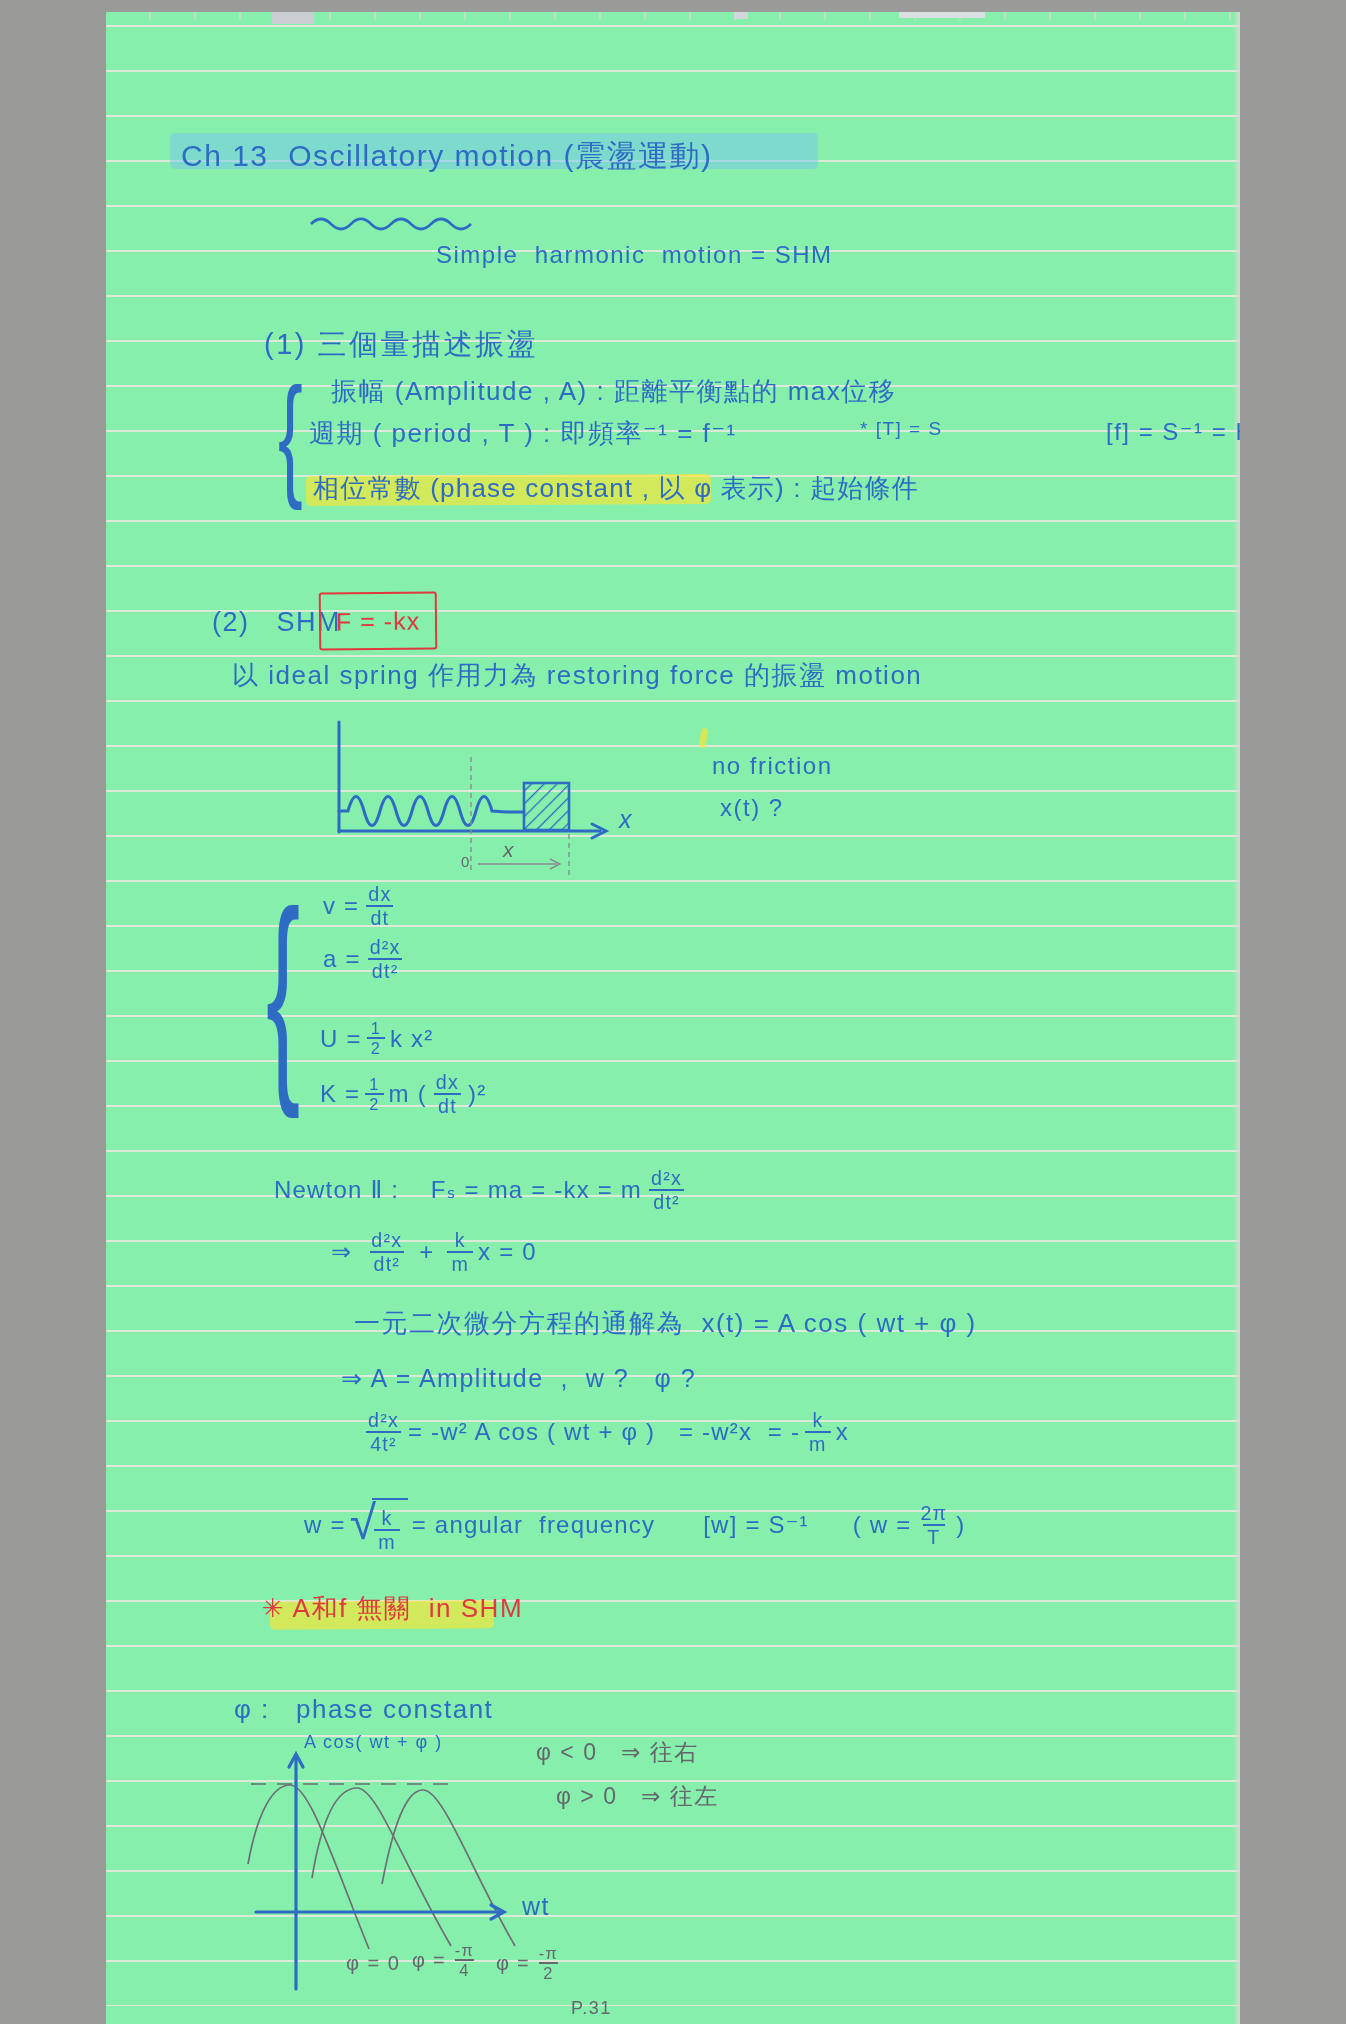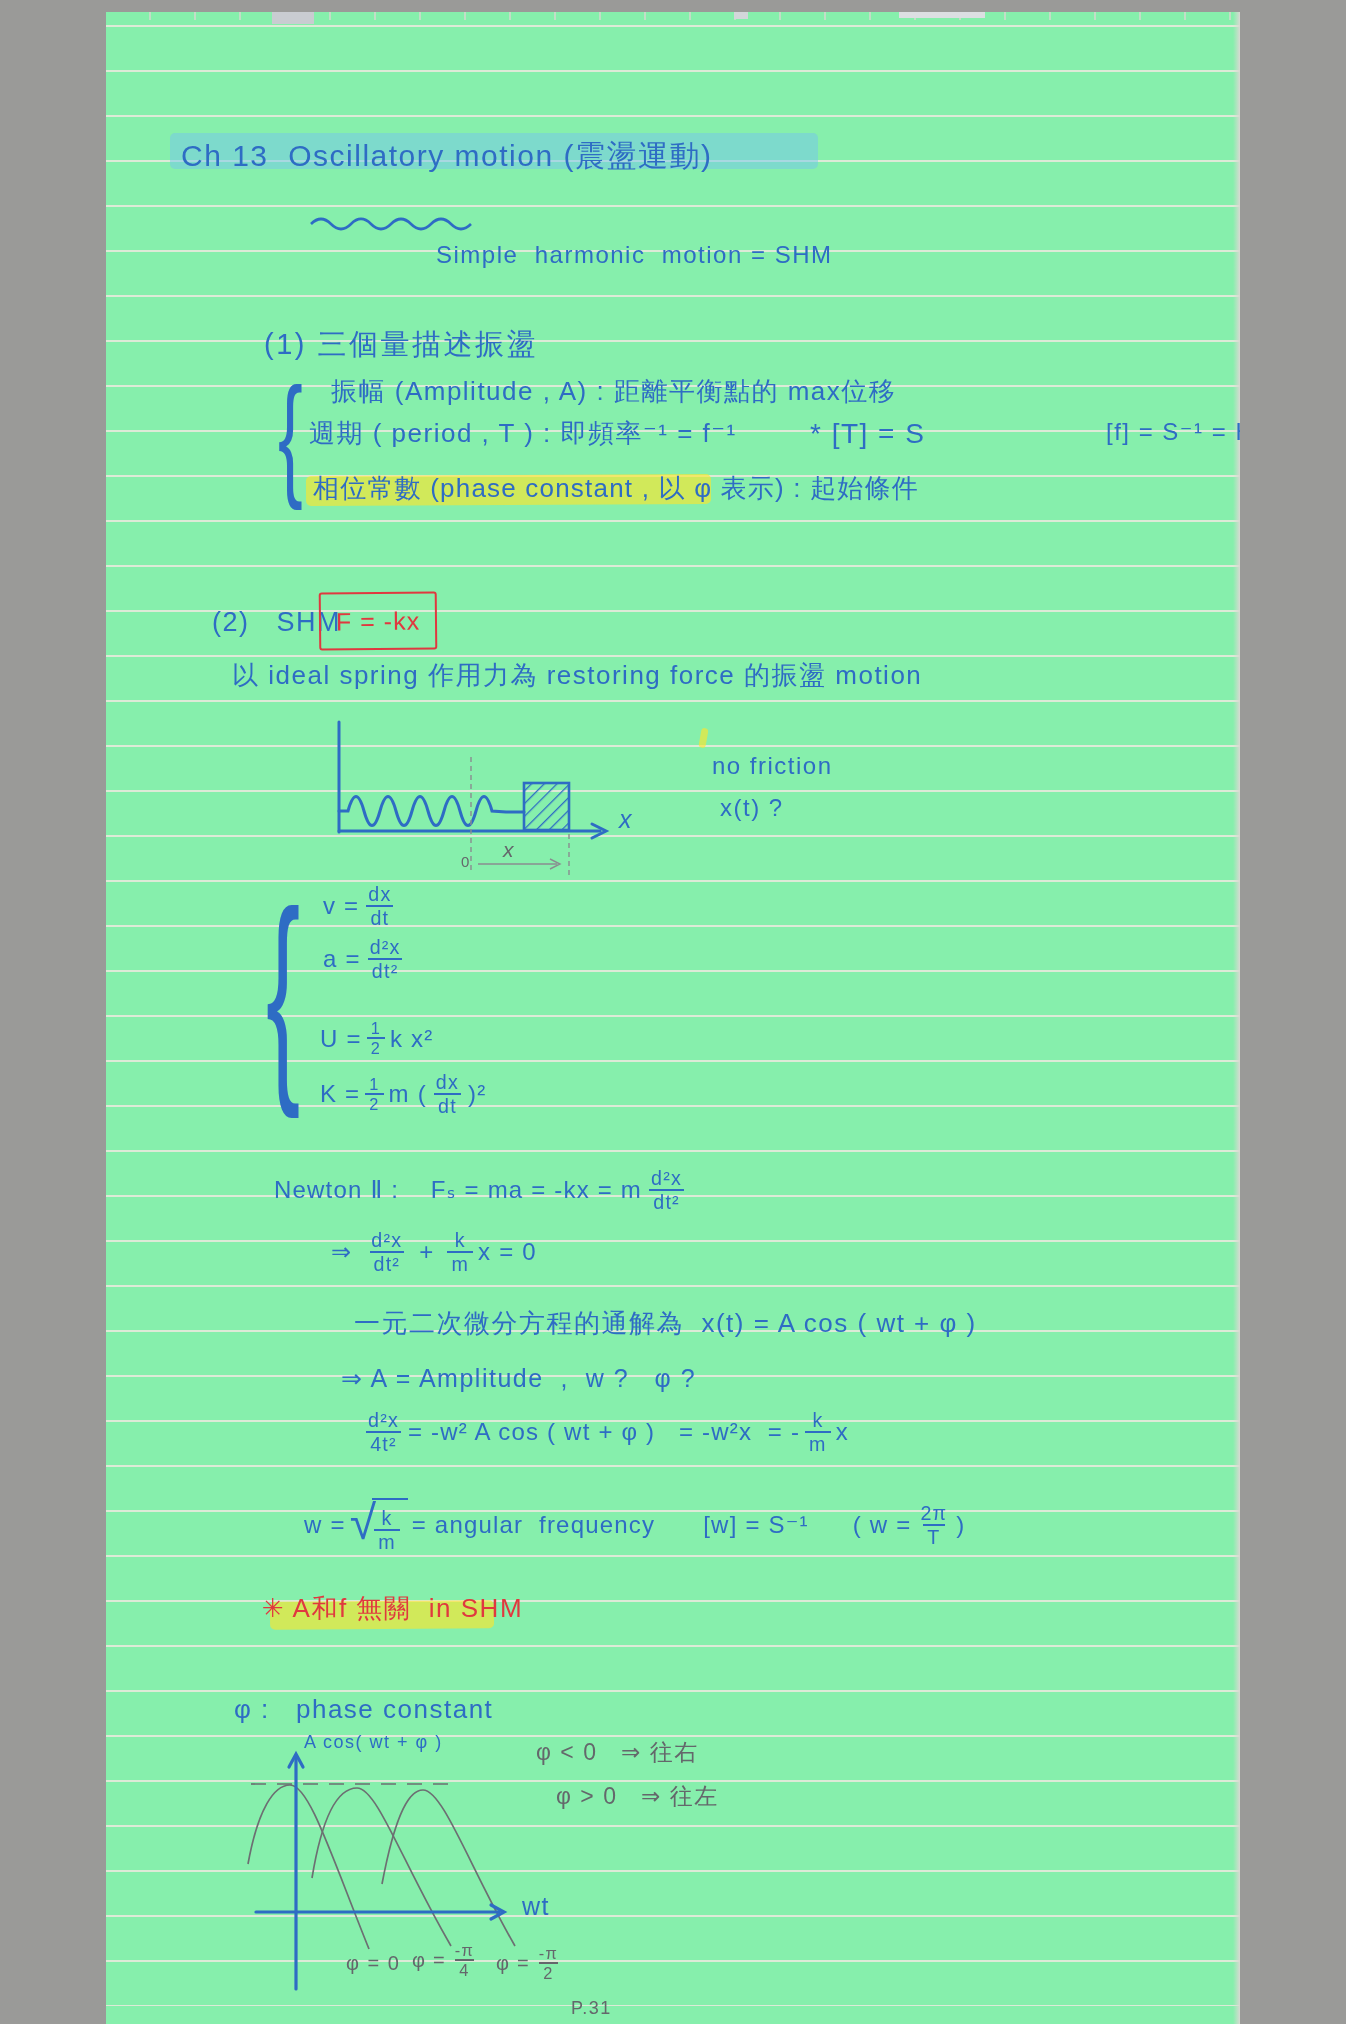--- a/index.html
+++ b/index.html
@@ -96,21 +96,21 @@
     </g>
   </svg>
 
   <div class="txt" style="left:75px;top:127px;font-size:30px">Ch 13  Oscillatory motion (震盪運動)</div>
   <div class="txt" style="left:330px;top:229px;font-size:24px">Simple  harmonic  motion = SHM</div>
 
   <div class="txt cjk" style="left:158px;top:316px;font-size:29px">(1) 三個量描述振盪</div>
   <div class="brace" style="left:172px;top:356px;font-size:135px;transform:scaleX(.55)">{</div>
   <div class="txt" style="left:225px;top:365px;font-size:26px">振幅 (Amplitude , A) : 距離平衡點的 max位移</div>
   <div class="txt" style="left:203px;top:407px;font-size:26px">週期 ( period , T ) : 即頻率⁻¹ = f⁻¹</div>
-  <div class="txt" style="left:704px;top:406px;font-size:28px">* [T] = S</div>
+  <div class="txt" style="left:754px;top:406px;font-size:19px">* [T] = S</div>
   <div class="txt" style="left:1000px;top:406px;font-size:24px">[f] = S⁻¹ = Hz</div>
   <div class="eq" style="left:207px;top:459px;font-size:26px">
     <span>相位常數 (phase constant</span><span> , 以 φ 表示) : 起始條件</span>
   </div>
 
   <div class="txt" style="left:106px;top:595px;font-size:27px">(2)   SHM</div>
   <div class="redbox" style="left:213px;top:580px;width:118px;height:58px">
     <span class="red" style="font-size:25px;letter-spacing:1px">F = -kx</span>
   </div>
   <div class="txt" style="left:126px;top:649px;font-size:26px">以 ideal spring 作用力為 restoring force 的振盪 motion</div>

